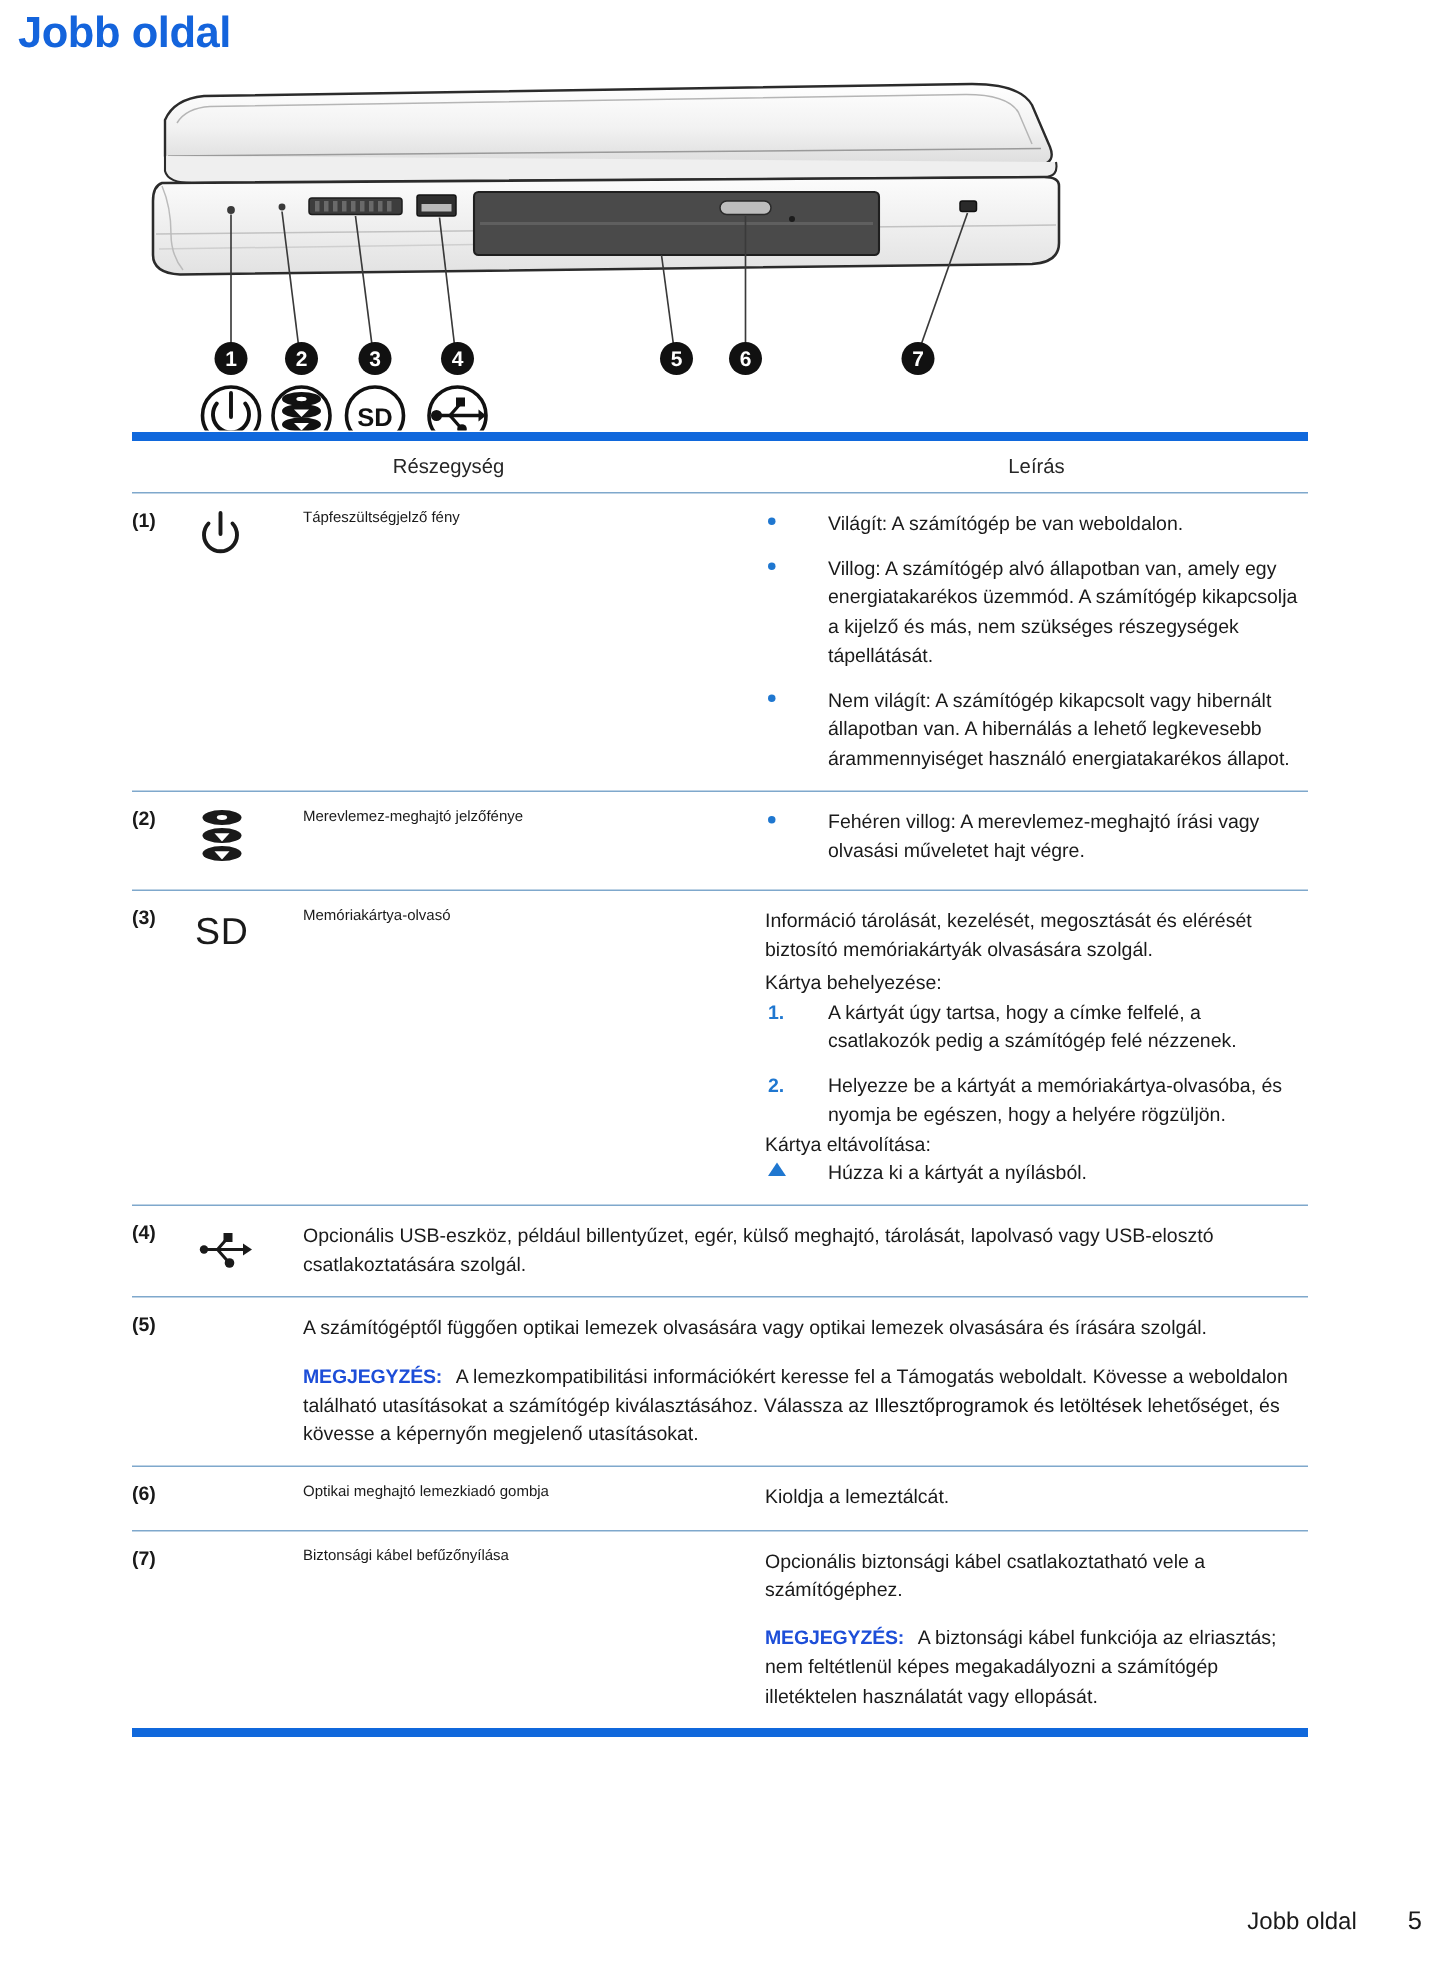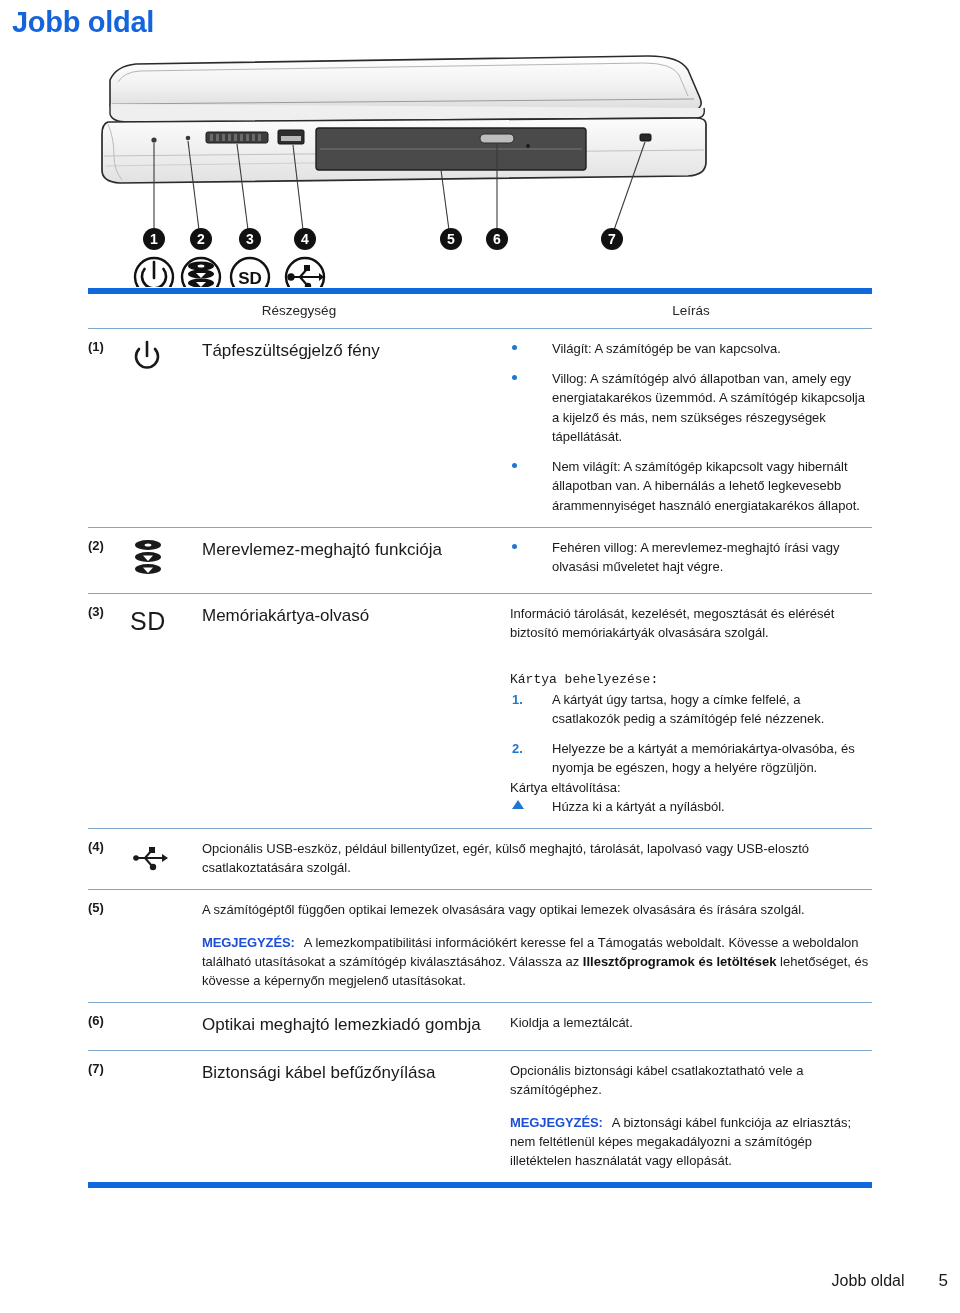--- a/index.html
+++ b/index.html
@@ -62,21 +62,21 @@
     font-size:13px; font-weight:bold; color:#1a1a1a;
     padding-top:1px;
   }
   .cell-icon {
     width:72px; flex:0 0 72px;
     display:flex; align-items:flex-start; justify-content:flex-start;
     padding-top:0px;
   }
   .cell-name {
     width:308px; flex:0 0 308px;
-    font-size:17px; color:#1a1a1a; line-height:1.45;
+    font-size:10px; color:#1a1a1a; line-height:1.45;
     padding-top:1px;
   }
   .cell-desc {
     flex:1 1 auto;
     font-size:13px; color:#1a1a1a; line-height:1.48;
     padding-top:1px;
   }
 
   
   .bullets { list-style:none; margin:0; padding:0; }
@@ -126,24 +126,24 @@
     border-bottom:9px solid #1f77d0;
   }
 
   .note-block { margin-top:13px; }
   .note-label {
     font-weight:bold;
     color:#1d4ed8;
     letter-spacing:-0.1px;
   }
   .note-gap { display:inline-block; width:9px; }
-  .strong-black { font-weight:bold; color:#111; }
+  .strong-black { font-weight:normal; color:#111; }
 
   .para { margin:0; }
-  .para + .para { margin-top:28px;font-family:Liberation Mono, monospace; }
+  .para + .para { margin-top:3px; }
 
   
   .footer {
     position:absolute;
     left:0; right:0; bottom:22px;
     padding-right:12px;
     display:flex;
     justify-content:flex-end;
     align-items:baseline;
     font-size:16px;
@@ -303,21 +303,21 @@
       <svg class="row-icon" width="34" height="34" viewBox="0 0 34 34">
         <g stroke="#1a1a1a" fill="none" stroke-width="2.6" stroke-linecap="round">
           <path d="M9,11 A11,11 0 1,0 25,11"></path>
           <line x1="17" y1="4" x2="17" y2="18"></line>
         </g>
       </svg>
     </div>
     <div class="cell-name">Tápfeszültségjelző fény</div>
     <div class="cell-desc">
       <ul class="bullets">
-        <li>Világít: A számítógép be van kapcsolva.</li>
+        <li>Világít: A számítógép be van weboldalon.</li>
         <li>Villog: A számítógép alvó állapotban van, amely egy energiatakarékos üzemmód. A számítógép kikapcsolja a kijelző és más, nem szükséges részegységek tápellátását.</li>
         <li>Nem világít: A számítógép kikapcsolt vagy hibernált állapotban van. A hibernálás a lehető legkevesebb árammennyiséget használó energiatakarékos állapot.</li>
       </ul>
     </div>
   </div>
 
   <div class="rule-thin"></div>
 
   <div class="trow">
     <div class="cell-num">(2)</div>
@@ -326,21 +326,21 @@
         <g fill="#1a1a1a">
           <ellipse cx="18" cy="8" rx="13" ry="5"></ellipse>
           <ellipse cx="18" cy="8" rx="3.4" ry="1.6" fill="#fff"></ellipse>
           <path d="M5,20 A13,5 0 0,0 31,20 A13,5 0 0,0 5,20 Z"></path>
           <path d="M13,18.5 L18,24 L23,18.5 Z" fill="#fff"></path>
           <path d="M5,32 A13,5 0 0,0 31,32 A13,5 0 0,0 5,32 Z"></path>
           <path d="M13,30.5 L18,36 L23,30.5 Z" fill="#fff"></path>
         </g>
       </svg>
     </div>
-    <div class="cell-name">Merevlemez-meghajtó funkciója</div>
+    <div class="cell-name">Merevlemez-meghajtó jelzőfénye</div>
     <div class="cell-desc">
       <ul class="bullets">
         <li>Fehéren villog: A merevlemez-meghajtó írási vagy olvasási műveletet hajt végre.</li>
       </ul>
     </div>
   </div>
 
   <div class="rule-thin"></div>
 
   <div class="trow">

